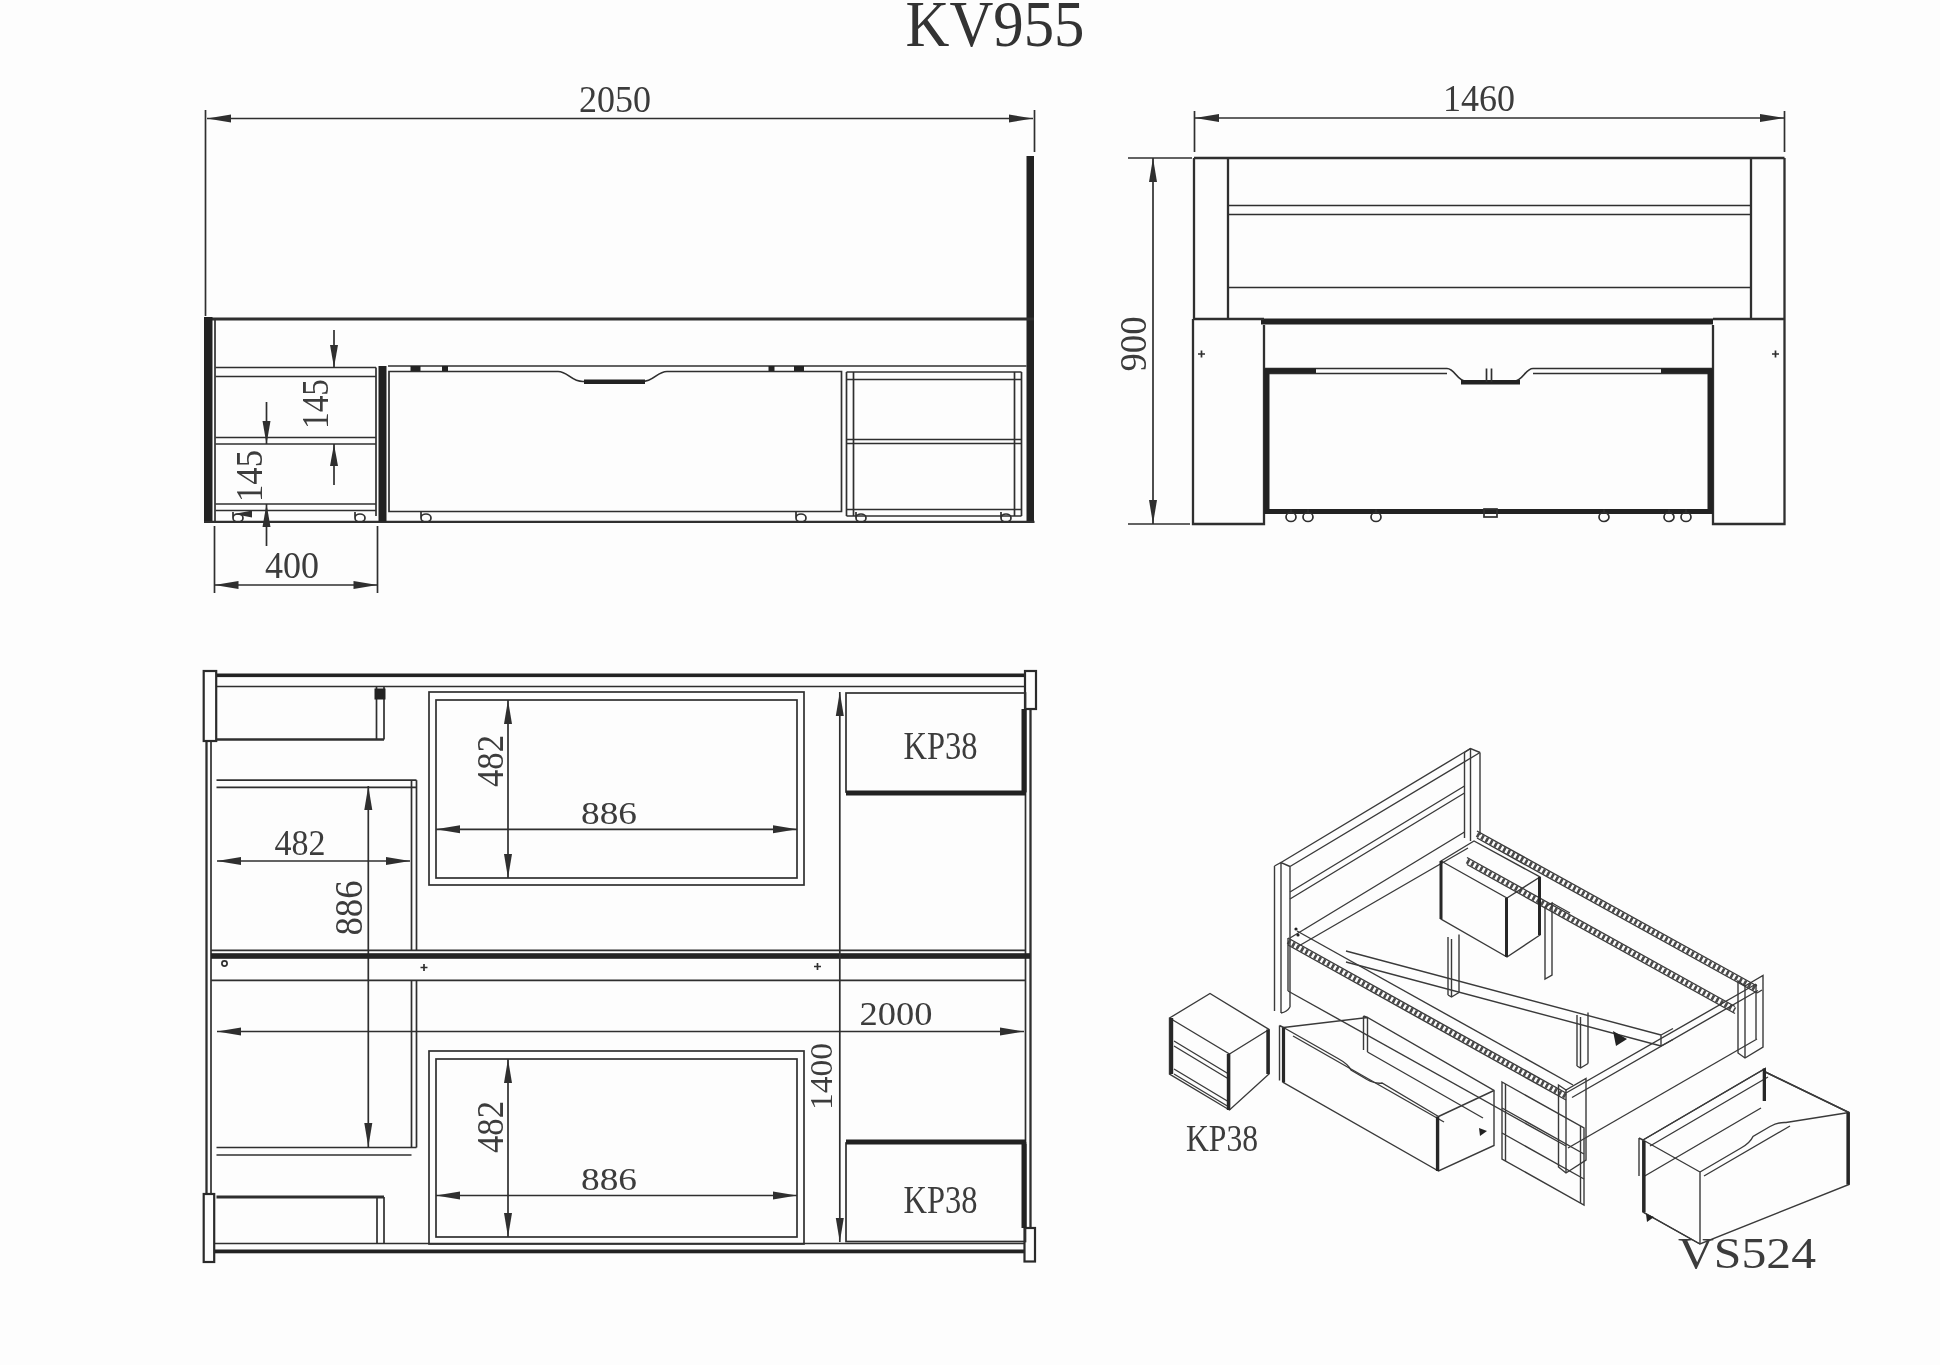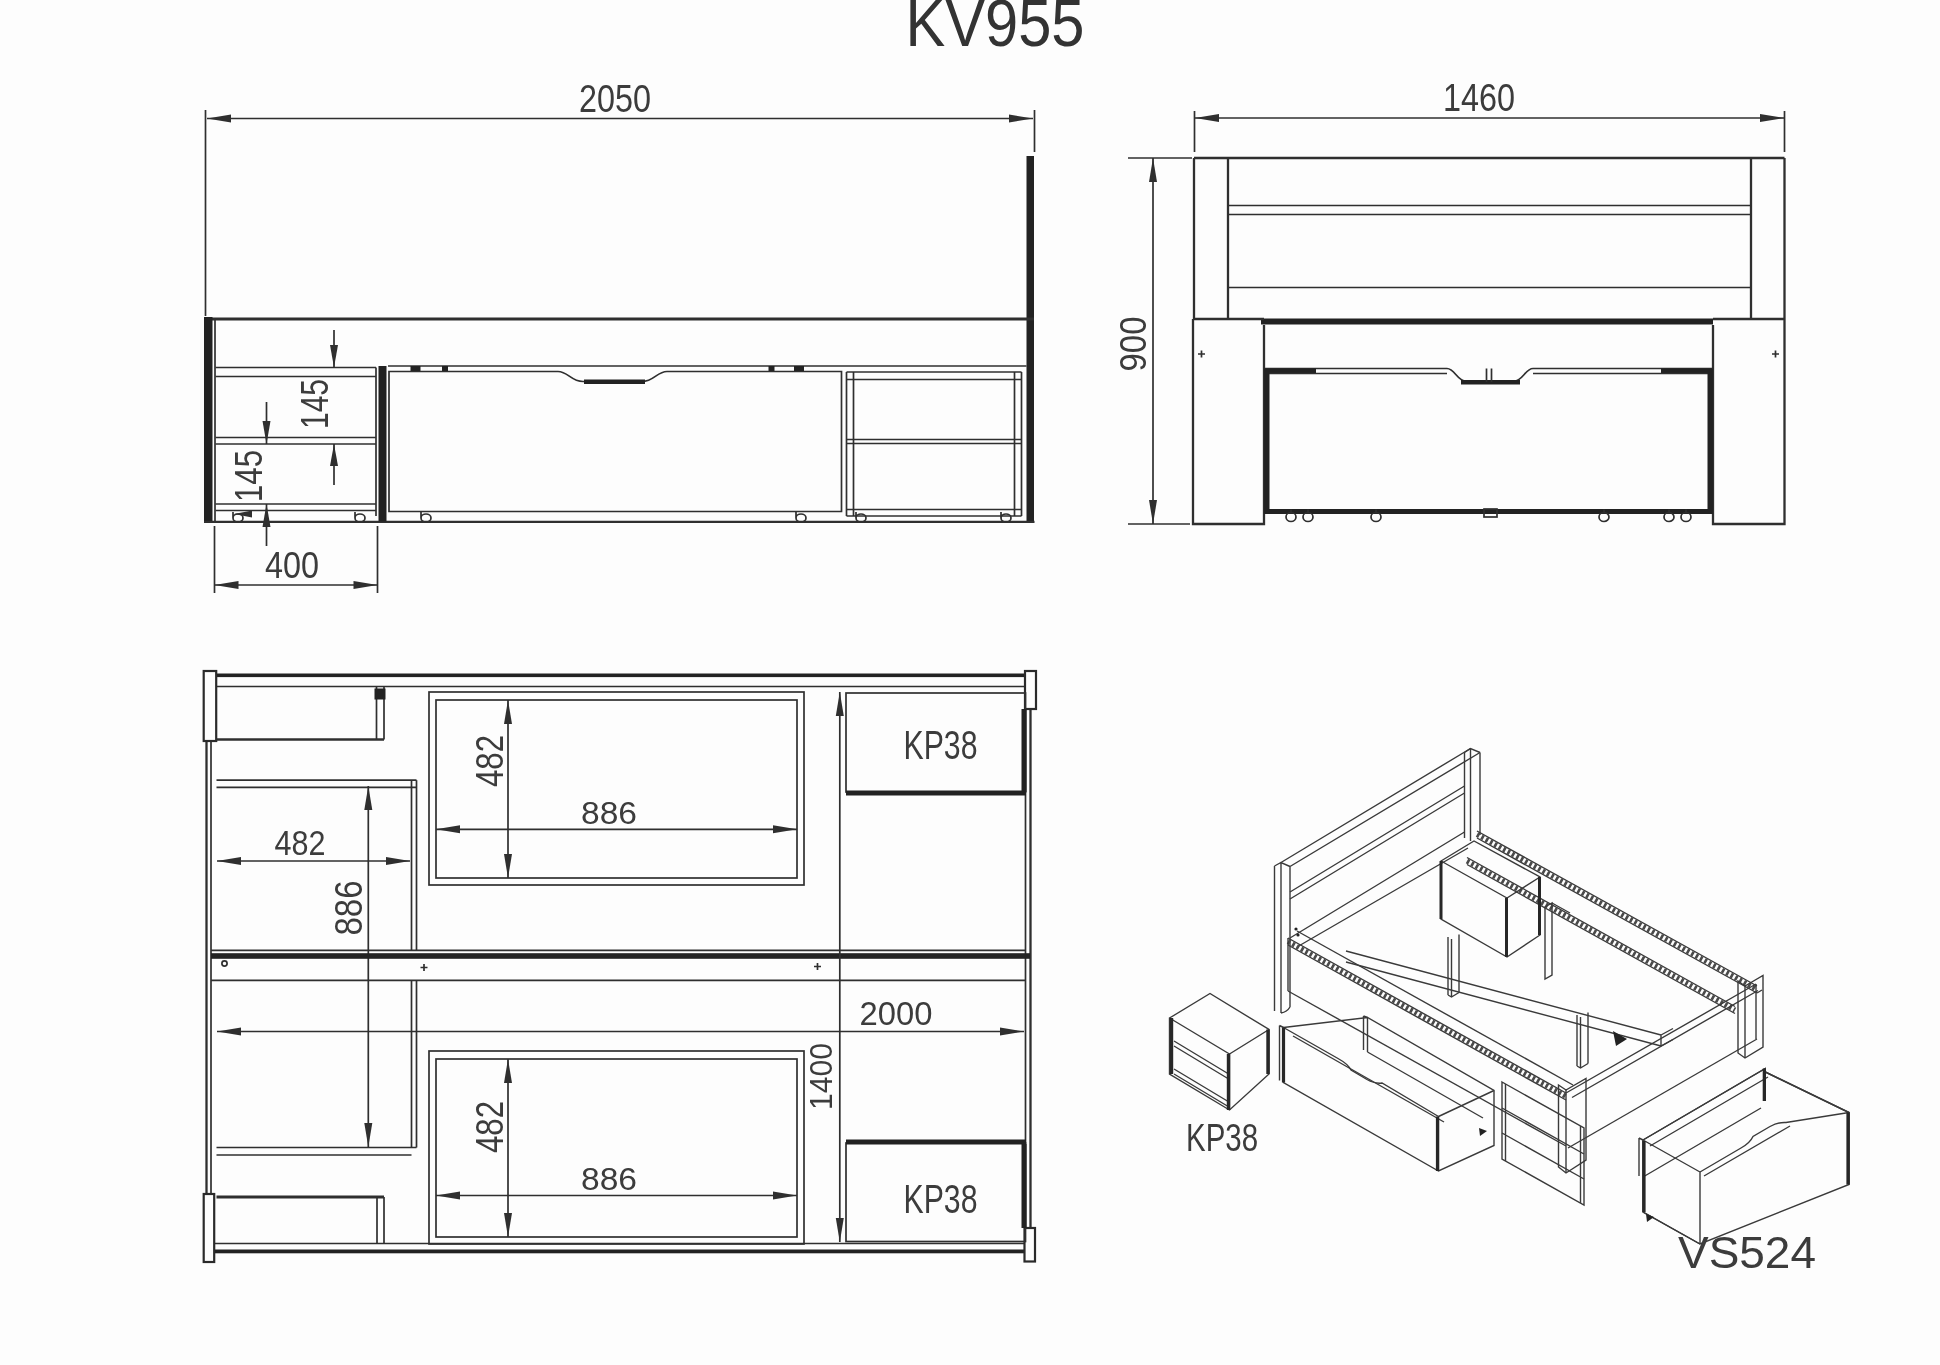--- a/index.html
+++ b/index.html
@@ -1,16 +1,16 @@
 <!DOCTYPE html>
 <html><head>
 <meta charset="utf-8">
 <style>
 html,body{margin:0;padding:0;background:#fff;}
-#page{position:relative;width:1940px;height:1365px;background:#fdfdfd;overflow:hidden;font-family:Liberation Sans, sans-serif;}
+#page{position:relative;width:1940px;height:1365px;background:#fdfdfd;overflow:hidden;font-family:Liberation Serif, serif;}
 svg{position:absolute;left:0;top:0;}
 .ln{stroke:#2f2f2f;fill:none;stroke-width:1.7;}
 .l2{stroke:#2f2f2f;fill:none;stroke-width:2.3;}
 .l3{stroke:#2f2f2f;fill:none;stroke-width:3;}
 .th{stroke:#272727;fill:none;}
 .bk{fill:#222;stroke:none;}
 .wh{fill:#fdfdfd;stroke:#2a2a2a;stroke-width:2.2;}
 .dim{font-size:37px;fill:#3c3c3c;}
 .mid{text-anchor:middle;}
 .arr{fill:#2f2f2f;stroke:none;}

